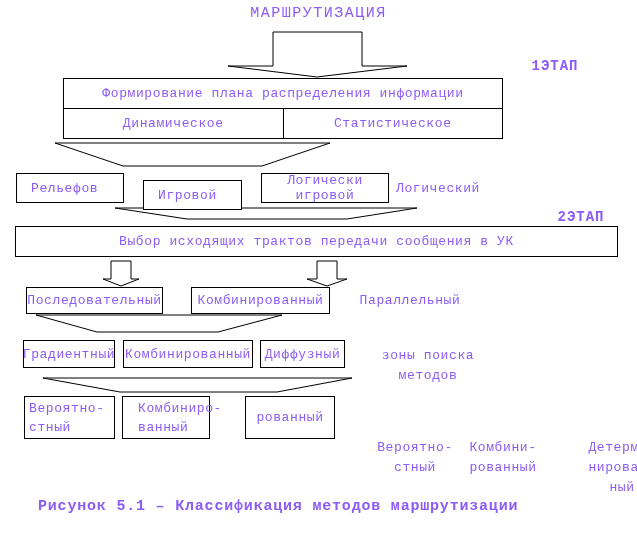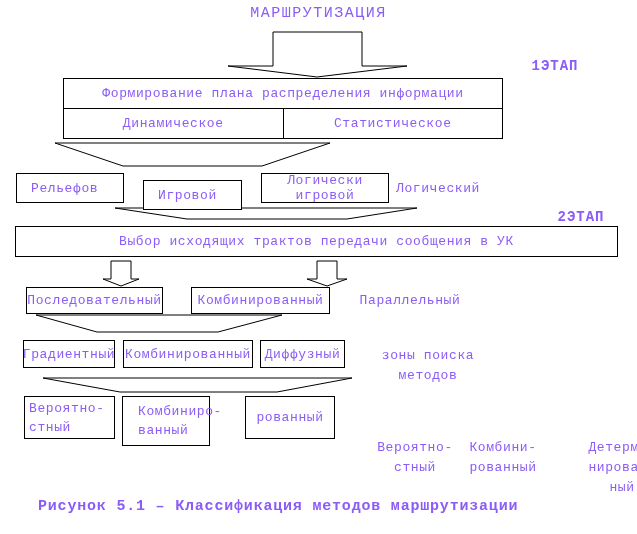--- a/index.html
+++ b/index.html
@@ -98,21 +98,21 @@
   <div class="box" style="left:260px; top:340px; width:85px; height:28px;">Диффузный</div>
   <div class="side-multi" style="left:378px; top:346px; width:100px;">
     <div>зоны поиска</div>
     <div>методов</div>
   </div>
 
   <div class="box box2" style="left:24px; top:396px; width:91px; height:43px;">
     <div>Вероятно-</div>
     <div>стный</div>
   </div>
-  <div class="box box2" style="left:122px; top:396px; width:88px; height:50px;padding-left:15px;">
+  <div class="box box2" style="left:122px; top:396px; width:88px; height:43px;padding-left:15px;">
     <div>Комбиниро-</div>
     <div>ванный</div>
   </div>
   <div class="box box2c" style="left:245px; top:396px; width:90px; height:43px;">
     <div>рованный</div>
   </div>
 
   <div class="side-multi" style="left:372px; top:438px; width:86px;">
     <div>Вероятно-</div>
     <div>стный</div>

